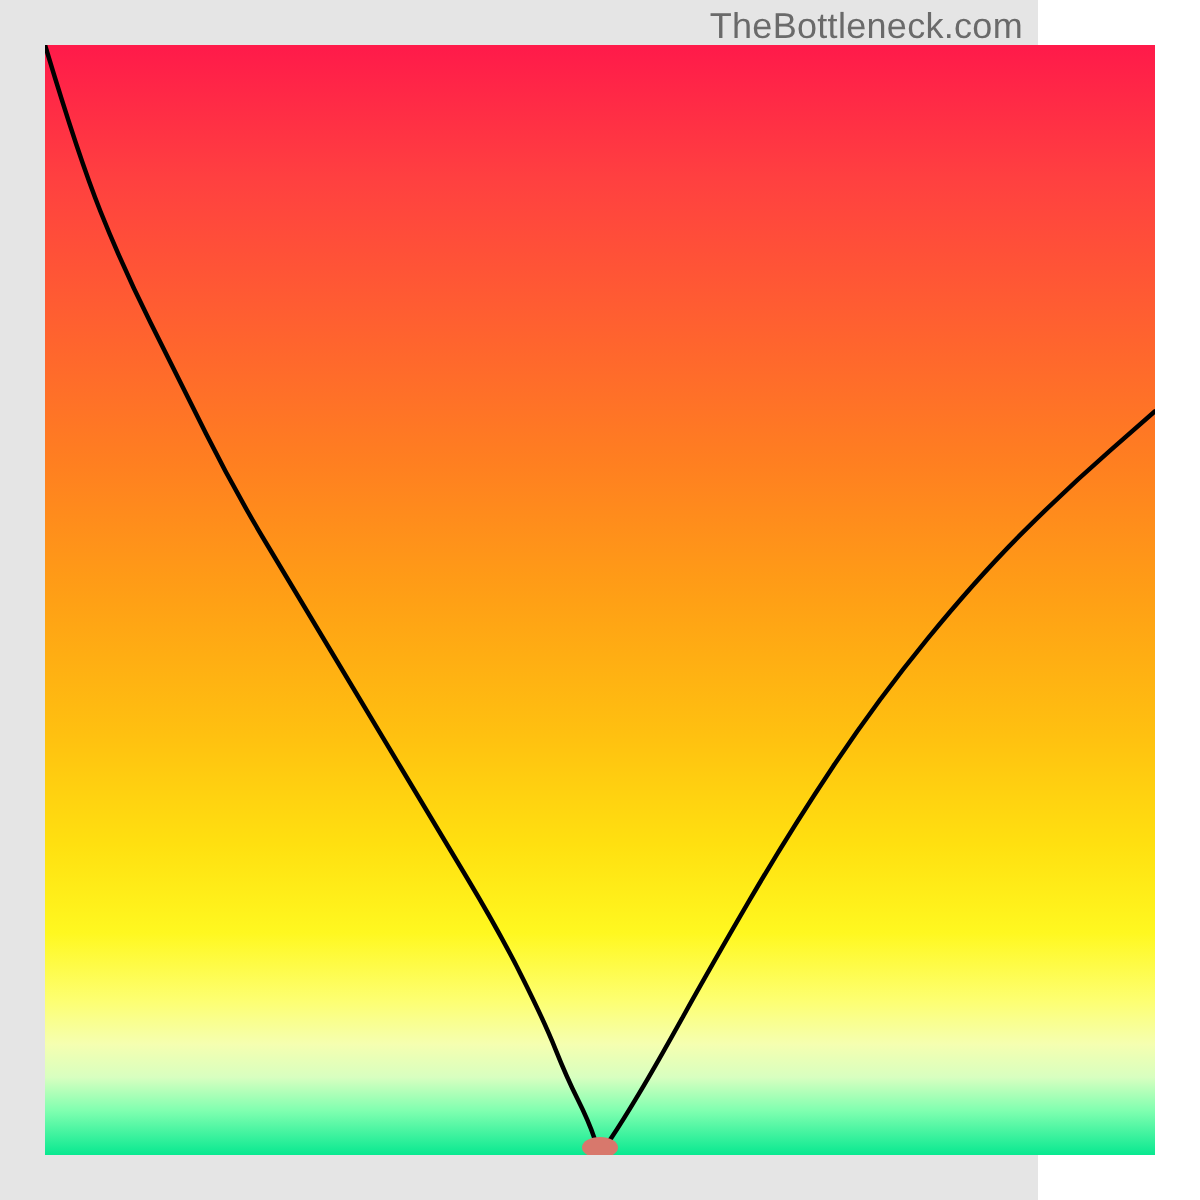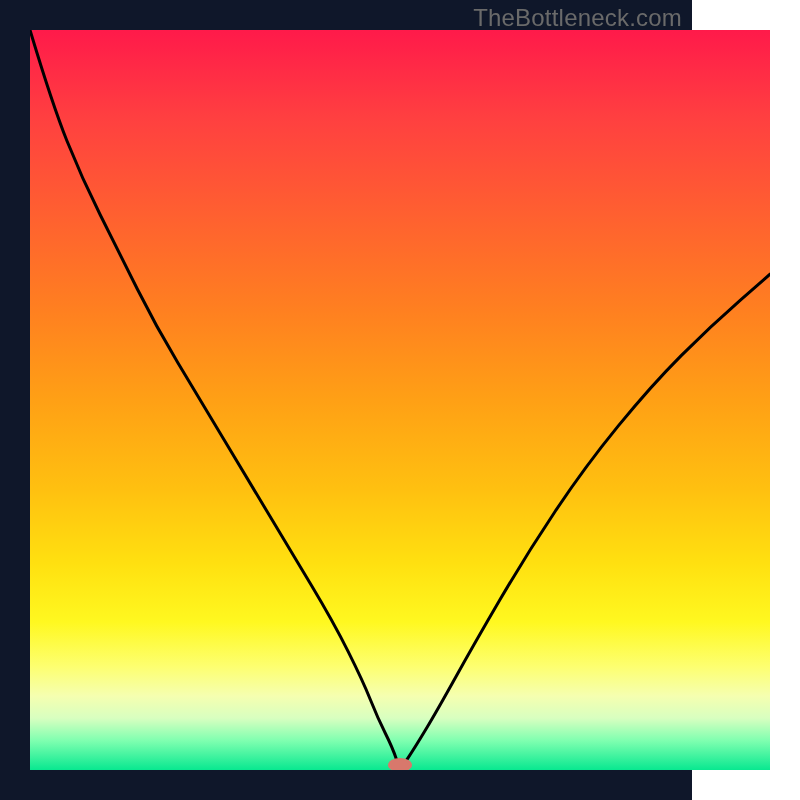--- a/index.html
+++ b/index.html
@@ -7,21 +7,21 @@
     padding: 0;
     width: 800px;
     height: 800px;
     overflow: hidden;
     font-family: Arial, Helvetica, sans-serif;
   }
   .chart-container {
     position: relative;
     width: 692px;
     height: 800px;
-    background: #0f172a;
+    background: #e5e5e5;
   }
   .plot-area {
     position: absolute;
     left: 30px;
     top: 30px;
     width: 740px;
     height: 740px;
     background: linear-gradient(to bottom,
       #ff1a4a 0%,
       #ff4040 12%,

